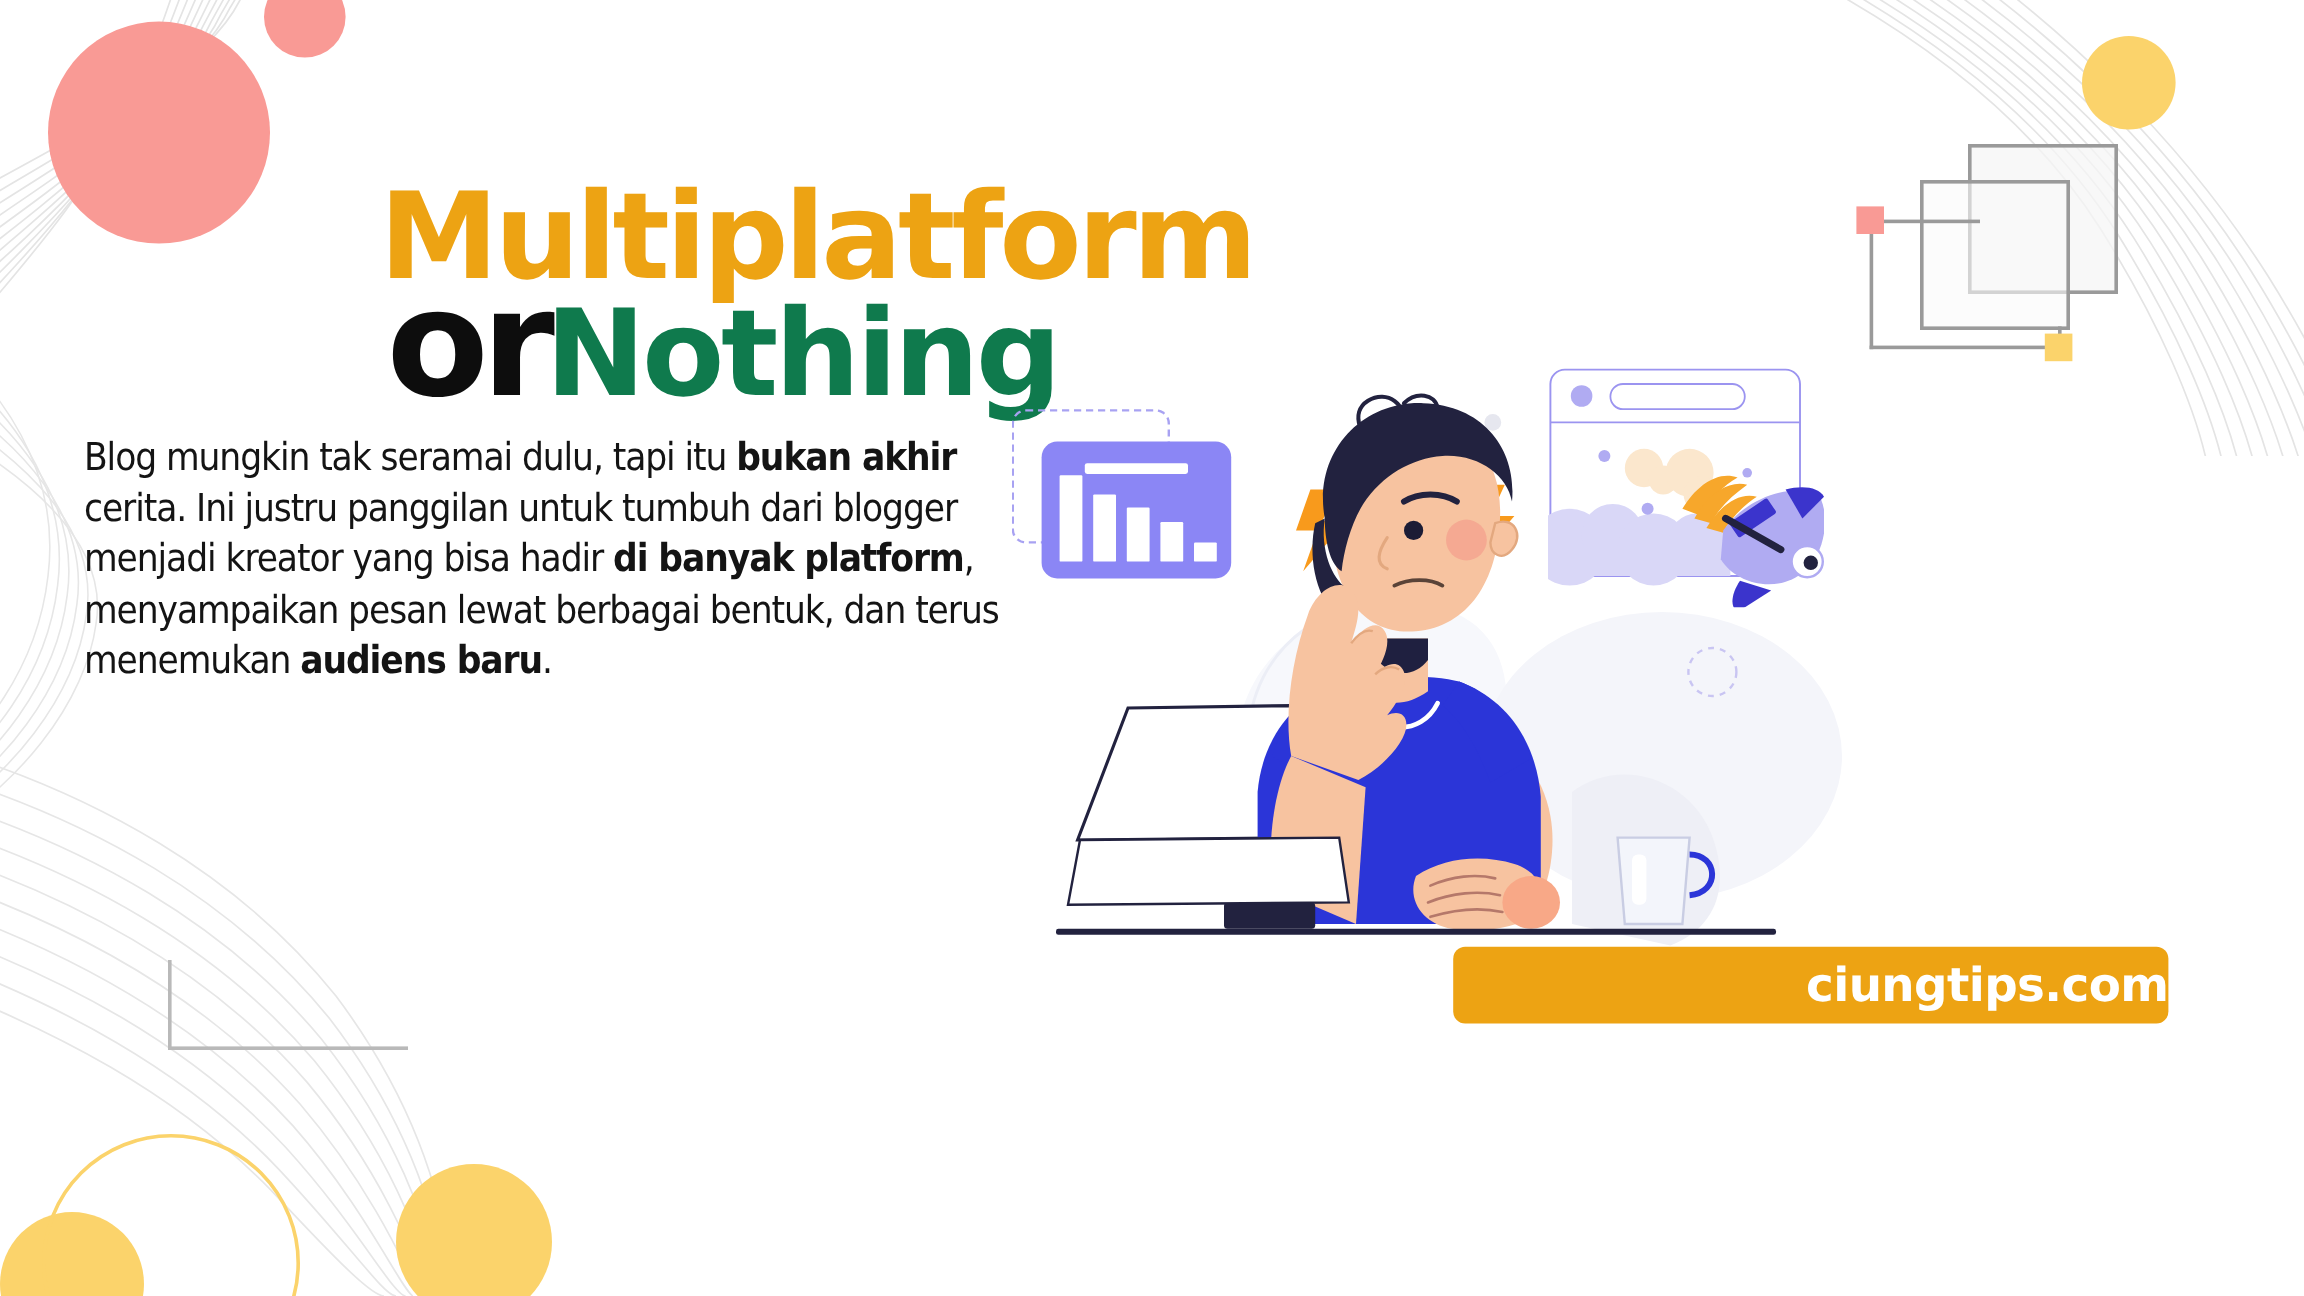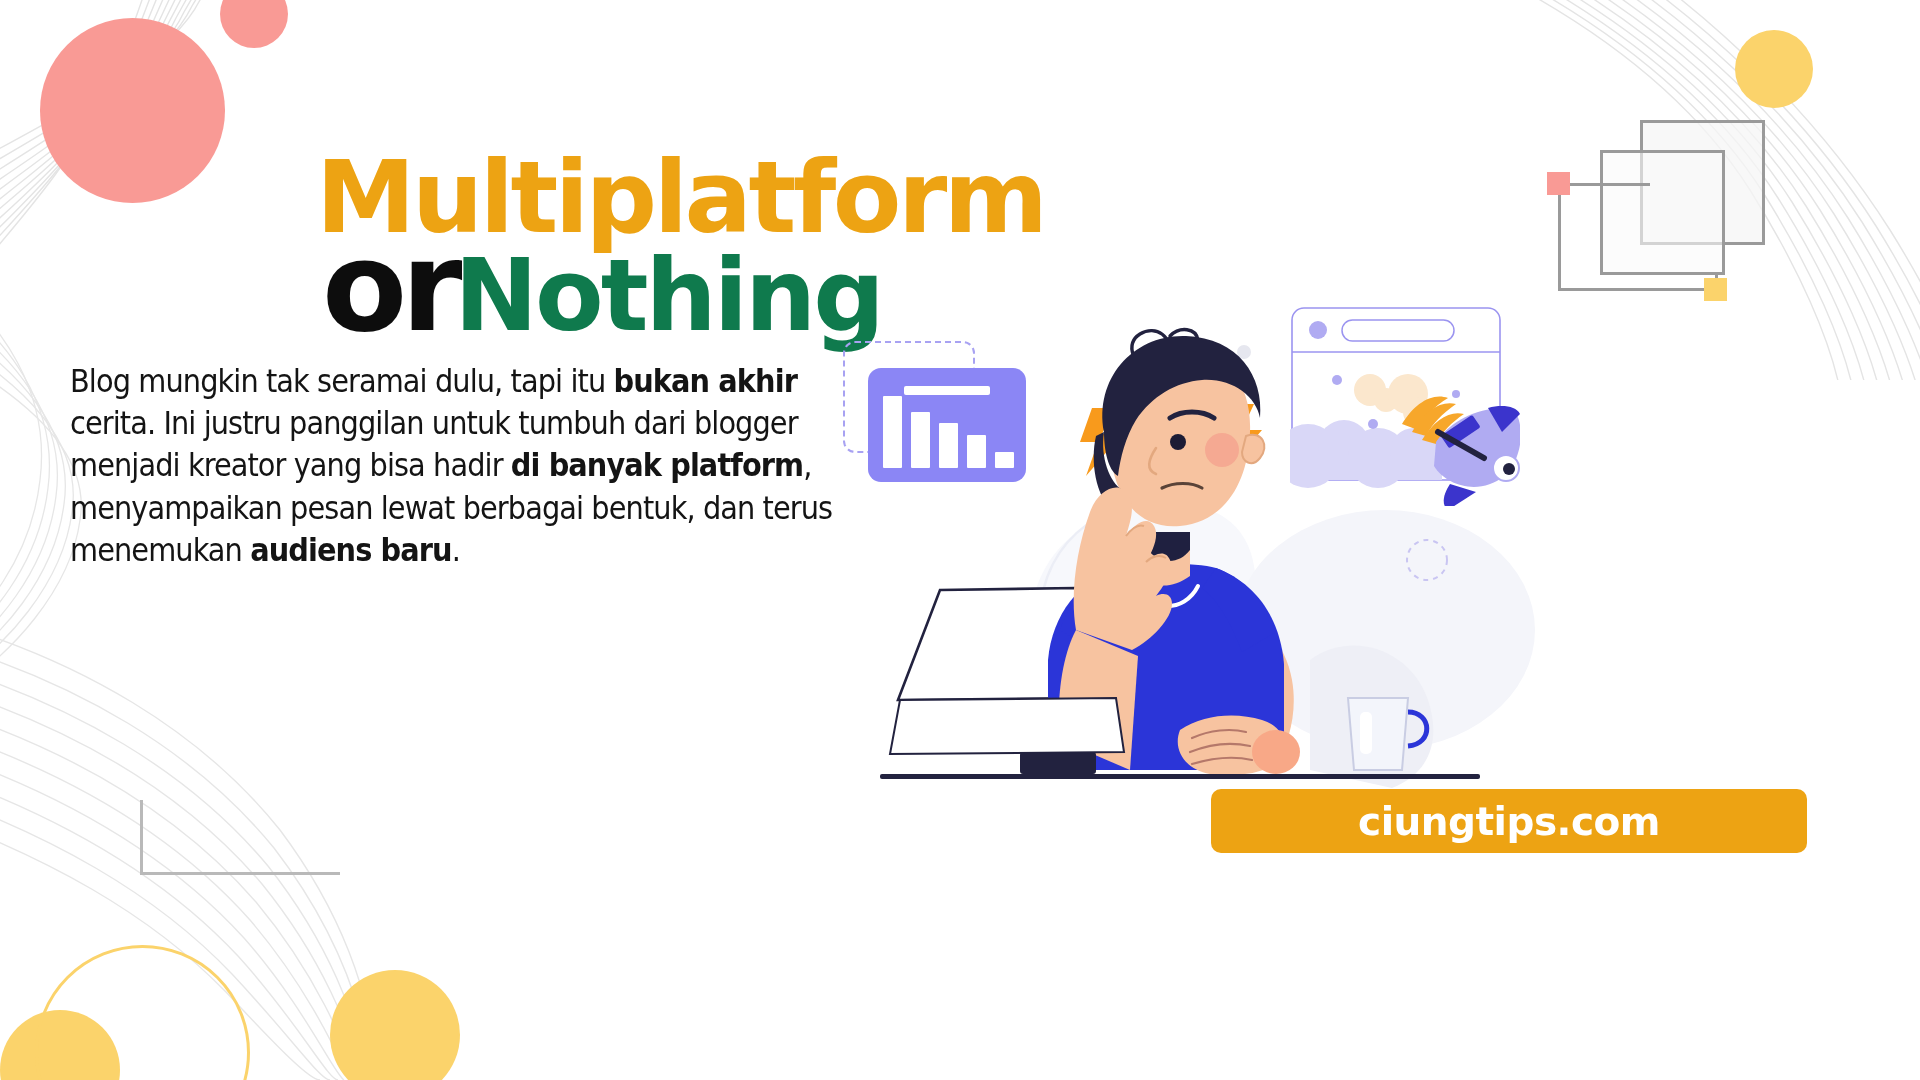--- a/index.html
+++ b/index.html
@@ -103,21 +103,21 @@
 
   
   .illus { position:absolute; left:880px; top:300px; }
 
   
   .badge {
     position:absolute; left:1211px; top:789px;
     width:596px; height:64px;
     background:#eda313;
     border-radius:10px;
-    display:flex; align-items:center; justify-content:center;
+    display:flex; align-items:center; justify-content:flex-end;
   }
   .badge span {
     font-family:"DejaVu Sans", sans-serif;
     font-weight:700;
     font-size:39px;
     letter-spacing:-0.5px;
     color:#ffffff;
   }
 </style>
 </head>

